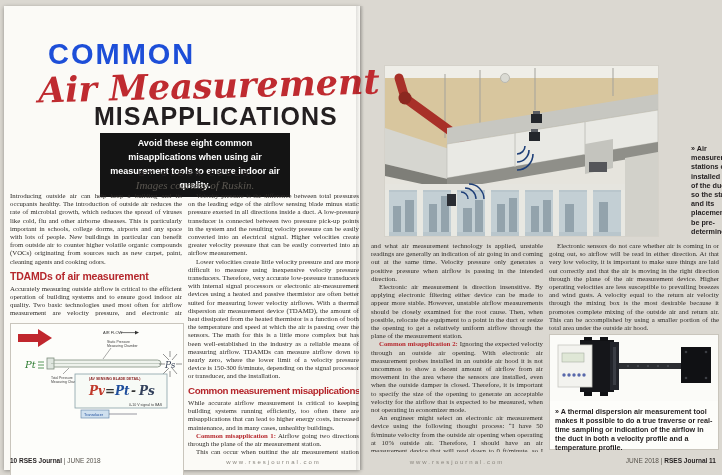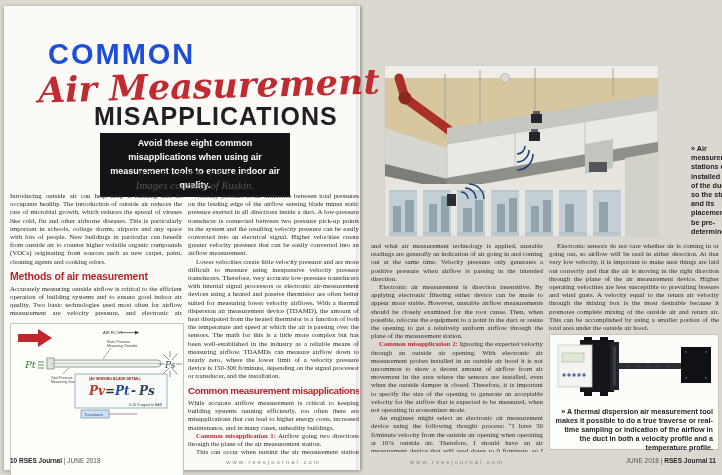--- a/index.html
+++ b/index.html
@@ -29,21 +29,21 @@
   .col p{margin:0;}
   .col p.ind{text-indent:8px;}
   .redhead{font-family:"Liberation Sans",sans-serif;font-weight:800;color:#b5272c;
            font-size:10.5px;line-height:1.1;margin:5px 0 2.5px;letter-spacing:-.2px;white-space:nowrap;}
   .redhead.smaller{font-size:9.8px;letter-spacing:-.4px;}
   .misapp-label{color:#b5272c;font-weight:bold;}
 
   
   .figbox{border:1px solid #c9c5bc;background:#fdfdfa;box-sizing:border-box;}
   .figcap{font-family:"Liberation Sans",sans-serif;font-weight:700;font-size:7.2px;line-height:9px;
-          color:#231f20;padding:2px 5px 4px;text-align:right;}
+          color:#231f20;padding:2px 5px 4px;text-align:left;}
   .sidecap{font-family:"Liberation Sans",sans-serif;font-weight:700;font-size:7.2px;line-height:9.2px;
            color:#231f20;}
   .capmark{color:#231f20;}
 
   
   .footer{font-family:"Liberation Sans",sans-serif;font-size:6.5px;color:#57534c;}
   .footer b{color:#231f20;}
   .url{font-family:"Liberation Sans",sans-serif;font-size:6px;letter-spacing:2px;color:#8a867e;}
 </style>
 </head>
@@ -60,21 +60,21 @@
   <div class="abs banner" style="left:100px;top:133px;width:190px;">Avoid these eight common misapplications when using air measurement tools to ensure indoor air quality.</div>
 
   <div class="abs byline" style="left:100px;top:169px;width:190px;">BY GLENN ESSER</div>
   <div class="abs credit" style="left:100px;top:179px;width:190px;">Images courtesy of Ruskin.</div>
 
   <div class="abs col" style="left:10px;top:192px;width:172px;height:128px;">
     <p style="position:relative;">
       
       <span>Introducing outside air can help keep a building and its occupants healthy. The introduction of outside air reduces the rate of microbial growth, which reduces the spread of viruses like cold, flu and other airborne diseases. This is particularly important in schools, college dorms, airports and any space with lots of people. New buildings in particular can benefit from outside air to counter higher volatile organic compounds (VOCs) originating from sources such as new carpet, paint, cleaning agents and cooking odors.</span>
     </p>
-    <div class="redhead">Methods of air measurement</div>
+    <div class="redhead">TDAMDs of air measurement</div>
     <p>Accurately measuring outside airflow is critical to the efficient operation of building systems and to ensure good indoor air quality. Two basic technologies used most often for airflow measurement are velocity pressure, and electronic air measurement using thermal dispersion sensors.</p>
   </div>
 
   <div class="abs figbox" style="left:10px;top:323px;width:174px;height:174px;">
     <svg width="172" height="96" viewBox="0 0 172 96">
 
       <g>
         <rect x="7" y="10" width="20" height="8" fill="#c0272d"></rect>
         <polygon points="27,5 41,14 27,23" fill="#c0272d"></polygon>
       </g>

